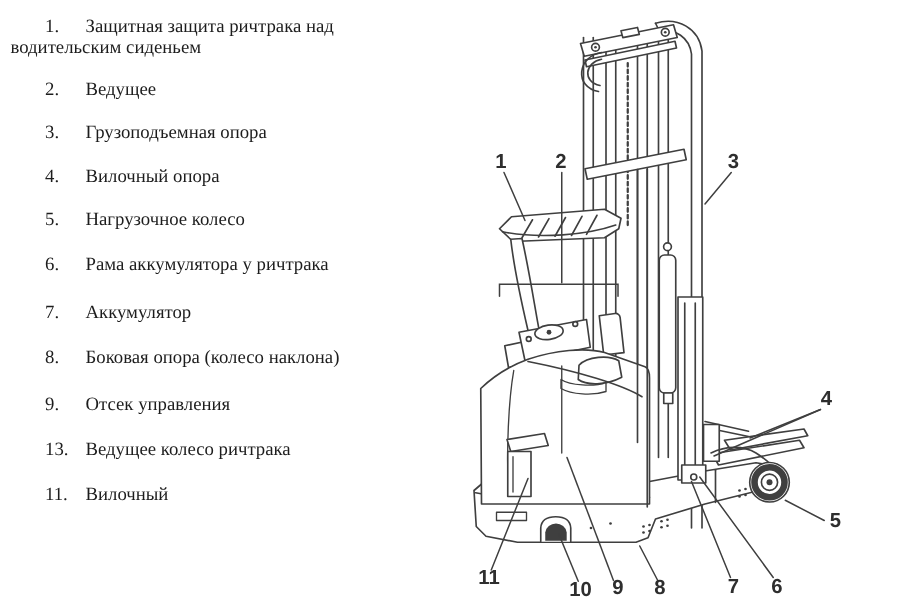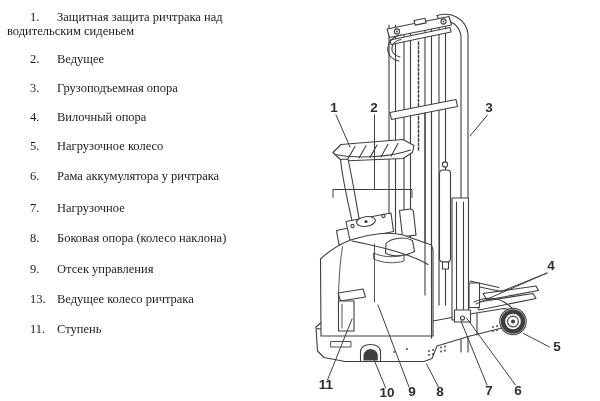--- a/index.html
+++ b/index.html
@@ -39,37 +39,37 @@
     <div class="part-item" style="top:139px">
       <span class="pnum">5.</span>
       <span class="plabel">Нагрузочное колесо</span>
     </div>
     <div class="part-item" style="top:169px">
       <span class="pnum">6.</span>
       <span class="plabel">Рама аккумулятора у ричтрака</span>
     </div>
     <div class="part-item" style="top:201px">
       <span class="pnum">7.</span>
-      <span class="plabel">Нагрузочное</span>
+      <span class="plabel">Аккумулятор</span>
     </div>
     <div class="part-item" style="top:231px">
       <span class="pnum">8.</span>
       <span class="plabel">Боковая опора (колесо наклона)</span>
     </div>
     <div class="part-item" style="top:262px">
       <span class="pnum">9.</span>
       <span class="plabel">Отсек управления</span>
     </div>
     <div class="part-item" style="top:292px">
       <span class="pnum">13.</span>
       <span class="plabel">Ведущее колесо ричтрака</span>
     </div>
     <div class="part-item" style="top:322px">
       <span class="pnum">11.</span>
-      <span class="plabel">Ступень</span>
+      <span class="plabel">Вилочный</span>
     </div>
   </div>
 
   <svg class="diagram-svg" width="300" height="401" viewBox="300 0 300 401" xmlns="http://www.w3.org/2000/svg">
 
     <g fill="none" stroke="#3f3f3f" stroke-width="1.1" stroke-linecap="round" stroke-linejoin="round">
 
       <g>
         <path d="M389,25 V332"></path>
           <path d="M395.5,25 V332"></path>

